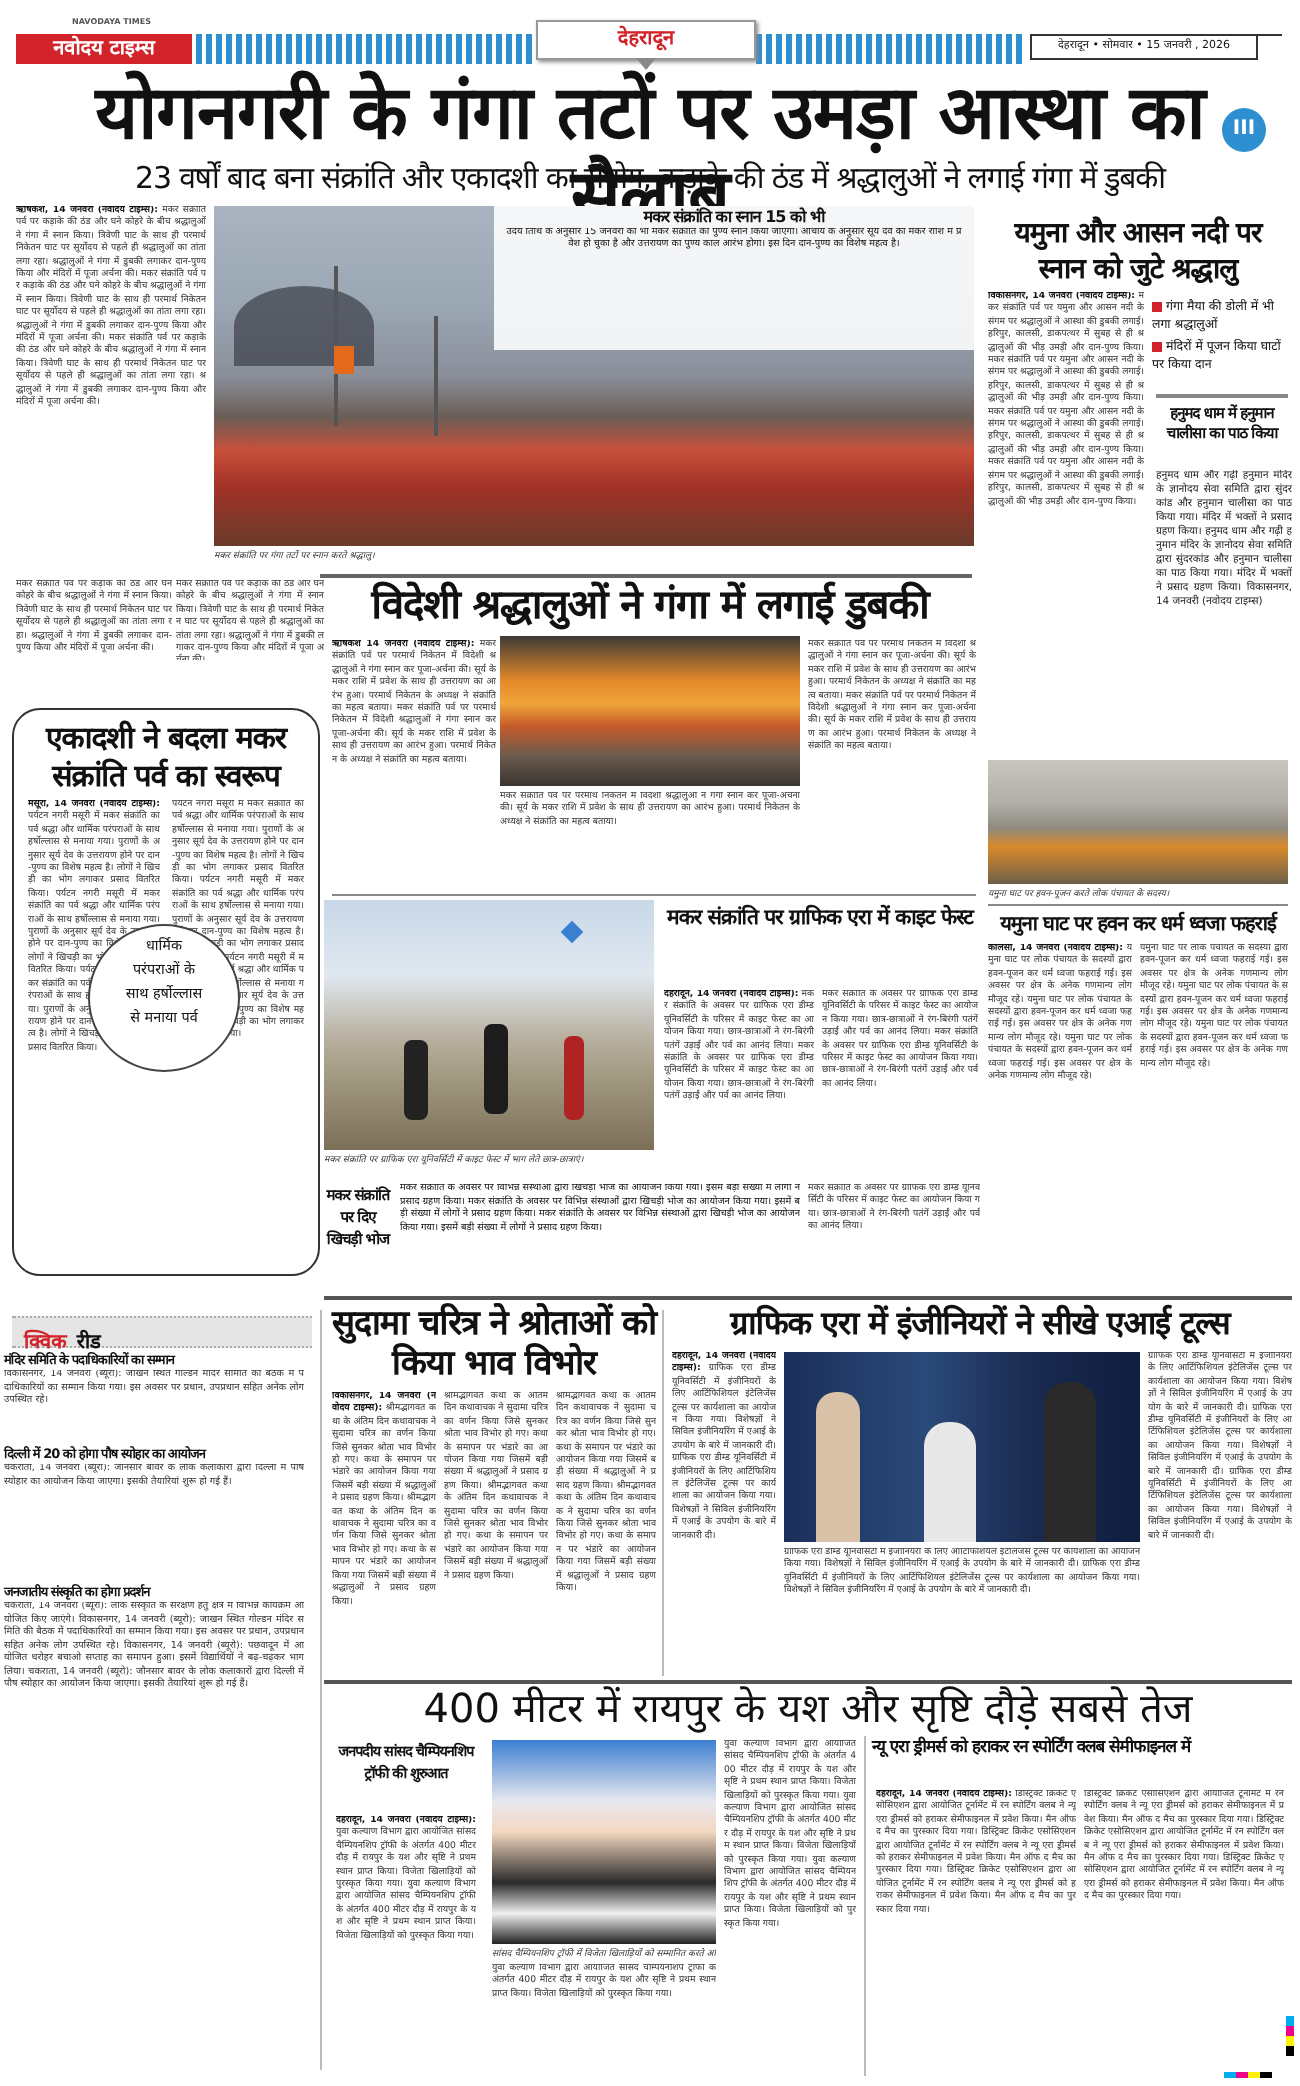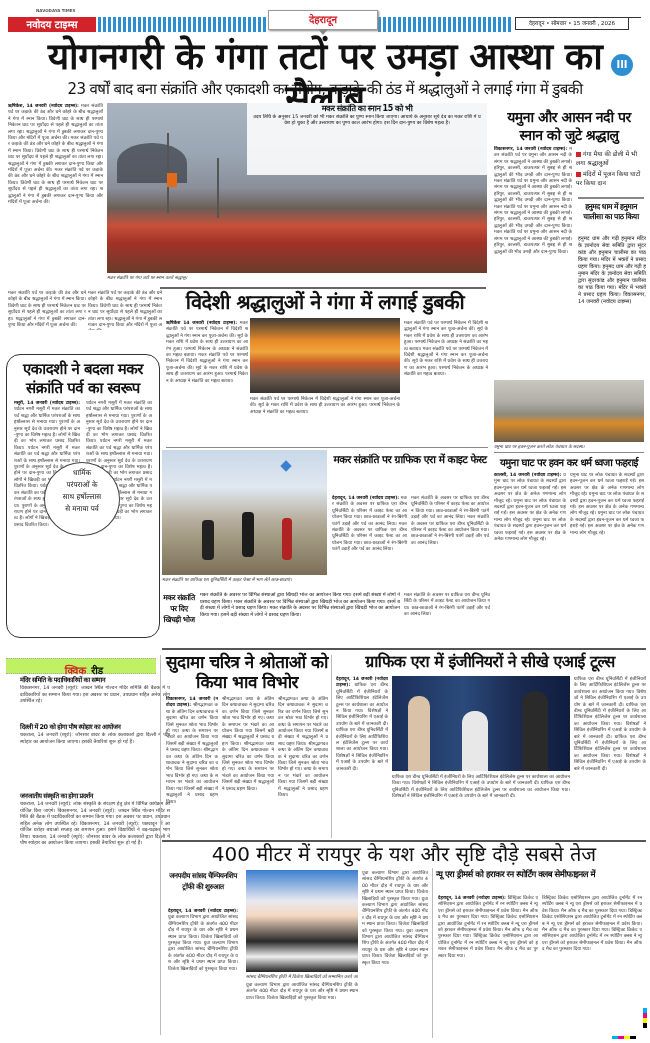--- a/index.html
+++ b/index.html
@@ -22,21 +22,21 @@
   
   .p-ganga{background:linear-gradient(180deg,#aab4c1 0%,#9aa6b3 30%,#8a8f9a 50%,#6b5e56 62%,#c8503a 72%,#a33228 82%,#6a3b2a 100%);}
   .p-foreign{background:linear-gradient(180deg,#3d3a36 0%,#e58a2a 30%,#f0a53a 45%,#c75b2a 60%,#6b5b4e 80%,#3a3430 100%);}
   .p-yamuna{background:linear-gradient(180deg,#c9c6c0 0%,#b1aea8 35%,#8e8a7d 55%,#d98a2a 70%,#6d5f4a 100%);}
   .p-kite{background:linear-gradient(180deg,#c8d8e8 0%,#e0e8f0 30%,#b8b0a0 55%,#a39a82 70%,#7c6f58 100%);}
   .p-ai{background:linear-gradient(90deg,#1c2f5a 0%,#2a4a7a 40%,#1a2a50 70%,#0f1e3f 100%);}
   .p-prize{background:linear-gradient(180deg,#3b7fd0 0%,#e8e8f0 30%,#f4d8c0 45%,#2a2a2a 70%,#f0f0f0 85%,#222 100%);}
   .redbullet{display:inline-block;width:5px;height:5px;background:#d2232a;margin-right:2px;vertical-align:middle;}
   .box-rounded{position:absolute;border:1.5px solid #333;border-radius:14px;}
   .oval{position:absolute;border:1.5px solid #444;border-radius:50%;background:#fff;text-align:center;}
-  .quick-head{background:#bef264;text-align:center;}
+  .quick-head{background:#e5e5e5;}
 </style>
 </head>
 <body>
 
 <div class="abs mast-small">NAVODAYA TIMES</div>
 <div class="abs mast-brand">नवोदय टाइम्स</div>
 <div class="abs stripes" style="left:98px;width:168px;"></div>
 <div class="abs stripes" style="left:378px;width:134px;"></div>
 <div class="abs city-box">देहरादून</div>
 <div class="abs city-notch"></div>
@@ -172,21 +172,21 @@
 </div>
 <div class="abs txt" style="left:404px;top:592px;width:86px;height:52px;">
   <span>मकर संक्रांति के अवसर पर ग्राफिक एरा डीम्ड यूनिवर्सिटी के परिसर में काइट फेस्ट का आयोजन किया गया। छात्र-छात्राओं ने रंग-बिरंगी पतंगें उड़ाईं और पर्व का आनंद लिया।</span>
 </div>
 <div class="rule" style="left:162px;top:648px;width:484px;height:1.5px;background:#555;"></div>
 
 <div class="abs quick-head" style="left:6px;top:658px;width:150px;height:14px;border-top:1px dotted #aaa;border-bottom:1px dotted #aaa;">
   <span style="font-weight:bold;font-size:10px;color:#d2232a;margin-left:6px;line-height:14px;">क्विक</span>
   <span style="font-weight:bold;font-size:10px;color:#111;line-height:14px;">रीड</span>
 </div>
-<div class="abs" style="left:20px;top:676px;width:150px;">
+<div class="abs" style="left:2px;top:676px;width:150px;">
   <div>
     <div class="hl" style="font-size:6.5px;line-height:9px;">मंदिर समिति के पदाधिकारियों का सम्मान</div>
     <div class="txt" style="height:38px;font-size:4.8px;line-height:6.5px;">विकासनगर, 14 जनवरी (ब्यूरो): जाखन स्थित गोल्डन मंदिर समिति की बैठक में पदाधिकारियों का सम्मान किया गया। इस अवसर पर प्रधान, उपप्रधान सहित अनेक लोग उपस्थित रहे।</div>
   </div>
   <div>
     <div class="hl" style="font-size:6.5px;line-height:9px;">दिल्ली में 20 को होगा पौष स्योहार का आयोजन</div>
     <div class="txt" style="height:60px;font-size:4.8px;line-height:6.5px;">चकराता, 14 जनवरी (ब्यूरो): जौनसार बावर के लोक कलाकारों द्वारा दिल्ली में पौष स्योहार का आयोजन किया जाएगा। इसकी तैयारियां शुरू हो गई हैं।</div>
   </div>
   <div>
     <div class="hl" style="font-size:6.5px;line-height:9px;">जनजातीय संस्कृति का होगा प्रदर्शन</div>

